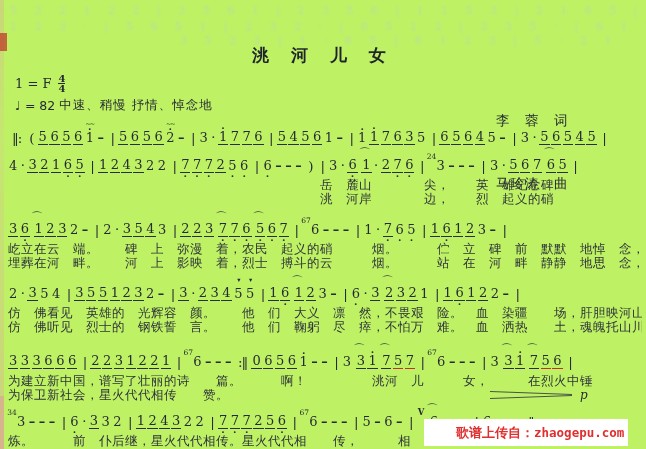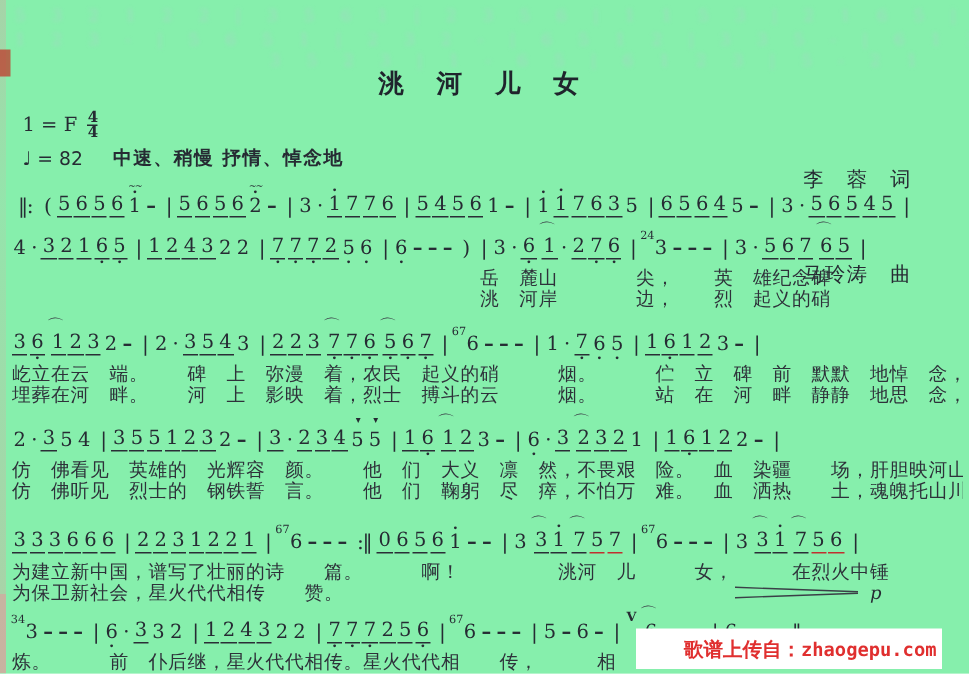--- a/index.html
+++ b/index.html
@@ -1,40 +1,40 @@
 <!DOCTYPE html>
 <html><head>
 <meta charset="utf-8">
 <style>
   html,body{margin:0;padding:0;}
   .page{
     position:relative; width:646px; height:449px; overflow:hidden;
-    background:#86efac;
+    background:#bef264;
     font-family:"DejaVu Sans", sans-serif;
     color:#262b33;
   }
   
   .edge-left{position:absolute;left:0;top:0;width:4px;height:449px;
     background:linear-gradient(180deg, rgba(225,160,160,.35), rgba(230,170,170,.15) 30%, rgba(228,160,160,.4));}
   .edge-red{position:absolute;left:0;top:33px;width:7px;height:18px;background:#c0392b;opacity:.75;}
   .edge-pink-bottom{position:absolute;left:0;top:396px;width:4px;height:53px;background:#e09b9b;opacity:.55;}
   .bleed{position:absolute;left:10px;right:0;white-space:nowrap;
     color:#b9c4d6;opacity:.5;filter:blur(1.3px);
     font-family:"DejaVu Serif",serif;font-size:11px;letter-spacing:7px;}
   
   .title{position:absolute;top:44px;left:0;width:100%;text-align:center;
     font-size:17px;font-weight:bold;letter-spacing:8px;color:#1f242c;}
   .keyrow{position:absolute;top:74px;left:15px;font-size:13px;
     font-family:"DejaVu Serif",serif;display:flex;align-items:center;gap:7px;}
   .meter{display:inline-flex;flex-direction:column;align-items:center;
     font-size:10px;line-height:9px;font-weight:bold;}
   .meter .low{border-top:1px solid #262b33;}
   .temporow{position:absolute;top:97px;left:15px;font-size:12.5px;display:flex;align-items:center;gap:4px;}
-  .temporow .expr{margin-left:16px;letter-spacing:1px;font-weight:700;}
-  .credits{position:absolute;top:68px;left:496px;width:112px;text-align:right;
+  .temporow .expr{margin-left:0;letter-spacing:1px;font-weight:400;}
+  .credits{position:absolute;top:68px;left:496px;width:112px;
     font-size:13.5px;line-height:21px;letter-spacing:1px;white-space:pre;}
   
   #score{position:absolute;top:122px;left:8px;right:4px;}
   .sys{margin:0;}
   .sys:nth-child(3){margin-top:8px;}
   .sys:nth-child(4){margin-top:8px;}
   .sys:nth-child(5){margin-top:12px;}
   .sys:nth-child(6){margin-top:4px;}
   .mline{display:flex;align-items:flex-end;height:28px;}
   .tok{display:inline-flex;flex-direction:column;align-items:center;justify-content:flex-end;

